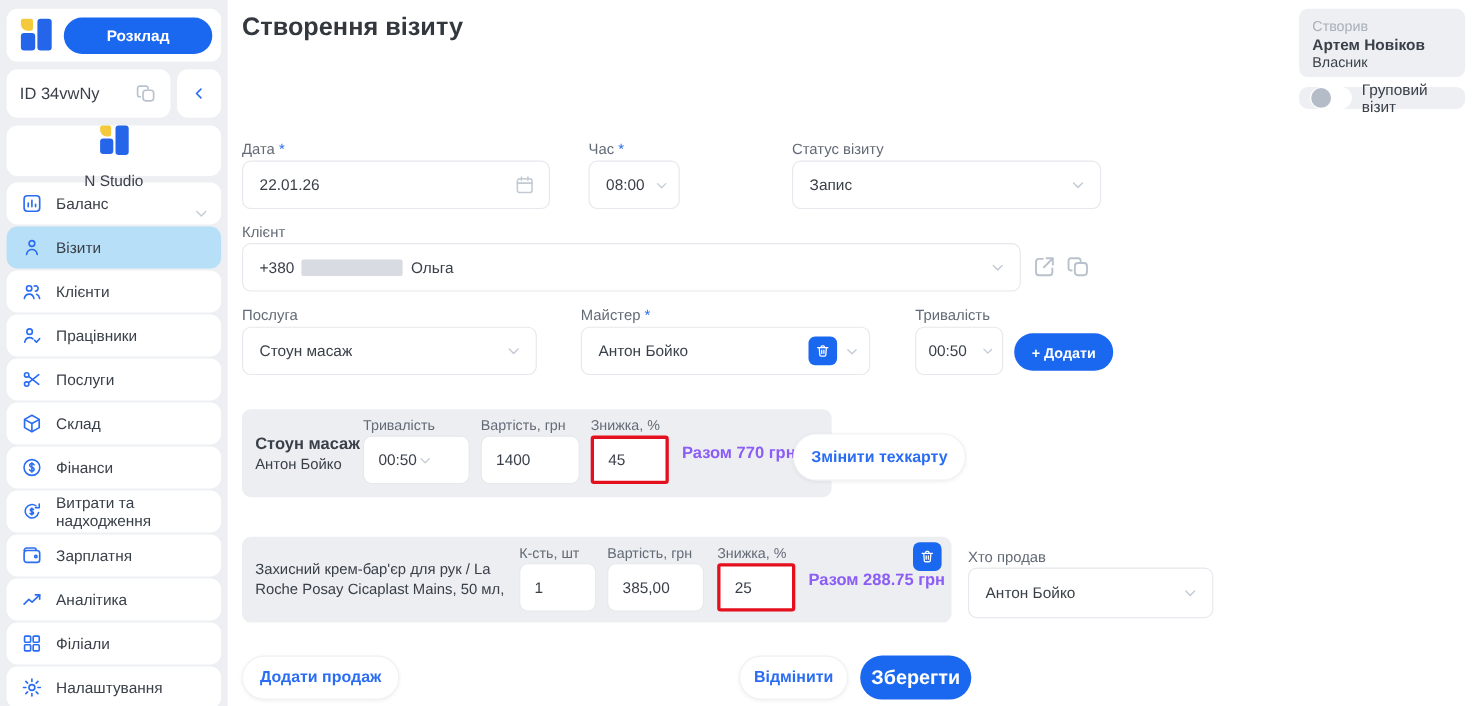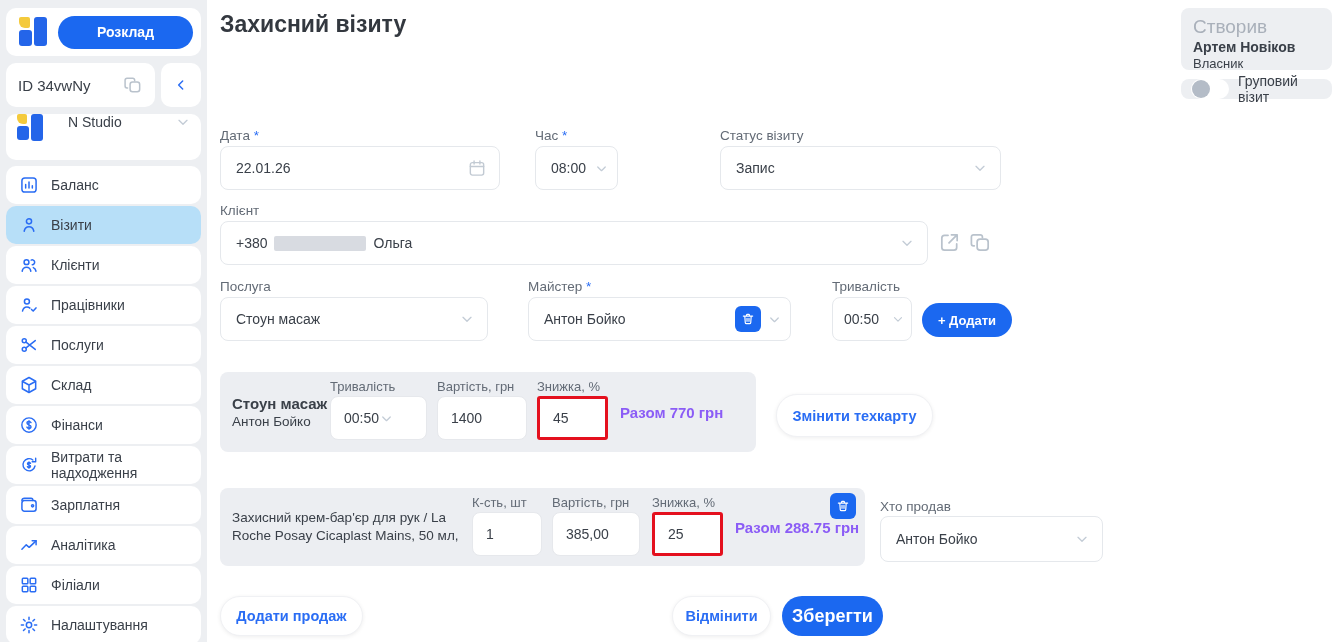--- a/index.html
+++ b/index.html
@@ -13,33 +13,33 @@
   .mini-logo { position:relative; width:30px; height:30px; flex:0 0 auto; }
   .mini-logo .yel { position:absolute; left:1px; top:0; width:11px; height:11px; background:#f4ca3c; border-radius:2px 2px 2px 6px; }
   .mini-logo .b1 { position:absolute; right:1px; top:0; width:13px; height:29px; background:#2465e9; border-radius:3px; }
   .mini-logo .b2 { position:absolute; left:1px; top:13px; width:13px; height:16px; background:#2465e9; border-radius:3px; }
   .pill-btn { border:none; cursor:pointer; display:flex; align-items:center; justify-content:center; }
   #schedule-btn { flex:1; height:33px; background:#1b68f0; color:#fff; font-weight:bold; font-size:14px; border-radius:17px; font-family:inherit; }
   #sb-row2 { display:flex; gap:6px; margin-bottom:7px; }
   #id-card { flex:1; height:44px; display:flex; align-items:center; padding:0 12px; font-size:15px; color:#3a4049; }
   #id-card .copy-ic { margin-left:auto; }
   #collapse-card { width:40px; height:44px; display:flex; align-items:center; justify-content:center; cursor:pointer; }
-  #nstudio-card { height:46px; display:flex; align-items:flex-start; gap:24px; padding:0 10px; margin-bottom:6px; cursor:pointer; }
+  #nstudio-card { height:46px; display:flex; align-items:center; gap:14px; padding:0 10px; margin-bottom:6px; cursor:pointer;flex-direction:column; }
   #nstudio-card .nm { font-size:14px; color:#3a4049; }
   #nstudio-card .chev { margin-left:auto; }
   .nav-item { height:38px; display:flex; align-items:center; gap:12px; padding:0 13px; margin-bottom:2px; cursor:pointer; background:#fff; border-radius:10px; }
   .nav-item.active { background:#b7dff8; }
   .nav-item .lbl { font-size:14px; color:#3a4049; }
   .nav-ic { width:20px; height:20px; color:#2a6df4; flex:0 0 auto; }
   svg { display:block; }
 
   
   #page-title { left:220px; top:11px; font-size:23px; font-weight:bold; color:#33383f; }
   #creator-card { left:1181px; top:8px; width:151px; height:62px; background:#edeff2; border-radius:8px; padding:8px 12px; }
-  #creator-card .cap { font-size:19px; color:#a9b0ba; }
+  #creator-card .cap { font-size:13px; color:#a9b0ba; }
   #creator-card .nme { font-size:14px; font-weight:bold; color:#3a4049; margin-top:1px; }
   #creator-card .rol { font-size:13px; color:#3a4049; margin-top:1px; }
   #group-card { left:1181px; top:79px; width:151px; height:20px; background:#edeff2; border-radius:8px; display:flex; align-items:center; gap:9px; padding:0 10px; }
   .toggle { width:38px; height:20px; background:#fff; border-radius:10px; position:relative; cursor:pointer; flex:0 0 auto; }
   .toggle .knob { position:absolute; left:1px; top:1px; width:18px; height:18px; border-radius:50%; background:#b4bcc7; }
   #group-card .glb { font-size:14px; color:#3a4049; }
 
   .flabel { font-size:13.5px; color:#636b76; }
   .flabel .req { color:#2a6df4; }
   .field { background:#fff; border:1px solid #e5e8ec; border-radius:8px; height:44px; display:flex; align-items:center; padding:0 12px 0 15px; font-size:14px; color:#3a4049; cursor:pointer; }
@@ -215,21 +215,21 @@
     <span class="nav-ic">
         <svg width="20" height="20" viewBox="0 0 24 24" fill="none" stroke="currentColor" stroke-width="1.8" stroke-linecap="round">
           <circle cx="12" cy="12" r="3.2"></circle>
           <path d="M12 2.8v2.6M12 18.6v2.6M2.8 12h2.6M18.6 12h2.6M5.4 5.4l1.9 1.9M16.7 16.7l1.9 1.9M18.6 5.4l-1.9 1.9M7.3 16.7l-1.9 1.9"></path>
         </svg>
       </span>
     <span class="lbl">Налаштування</span>
   </div>
 </div>
 
-<h1 class="abs" id="page-title">Захисний візиту</h1>
+<h1 class="abs" id="page-title">Створення візиту</h1>
 
 <div class="abs" id="creator-card">
   <div class="cap">Створив</div>
   <div class="nme">Артем Новіков</div>
   <div class="rol">Власник</div>
 </div>
 
 <div class="abs" id="group-card">
   <span class="toggle">
       <span class="knob"></span>
@@ -347,21 +347,21 @@
   <div class="gc-label" style="left:217px">Вартість, грн</div>
   <div class="gc-box" style="left:217px;width:90px">
     <span>1400</span>
   </div>
   <div class="gc-label" style="left:317px">Знижка, %</div>
   <div class="gc-box red" style="left:317px;width:71px">
     <span>45</span>
   </div>
   <div class="total" style="left:400px">Разом 770 грн</div>
 </div>
-<button class="abs white-pill pill-btn" style="left:776px;top:394px;width:157px;height:43px">Змінити техкарту</button>
+<button class="abs white-pill pill-btn" style="left:721px;top:394px;width:157px;height:43px">Змінити техкарту</button>
 
 <div class="gcard" style="left:220px;top:488px;width:645px;height:78px">
   <div style="position:absolute;left:12px;top:50%;transform:translateY(-50%);width:246px;font-size:13.5px;line-height:1.35;color:#3a4049">Захисний крем-бар'єр для рук / La Roche Posay Cicaplast Mains, 50 мл,</div>
   <div class="gc-label" style="left:252px">К-сть, шт</div>
   <div class="gc-box" style="left:252px;width:70px">
     <span>1</span>
   </div>
   <div class="gc-label" style="left:332px">Вартість, грн</div>
   <div class="gc-box" style="left:332px;width:88px">
     <span>385,00</span>

